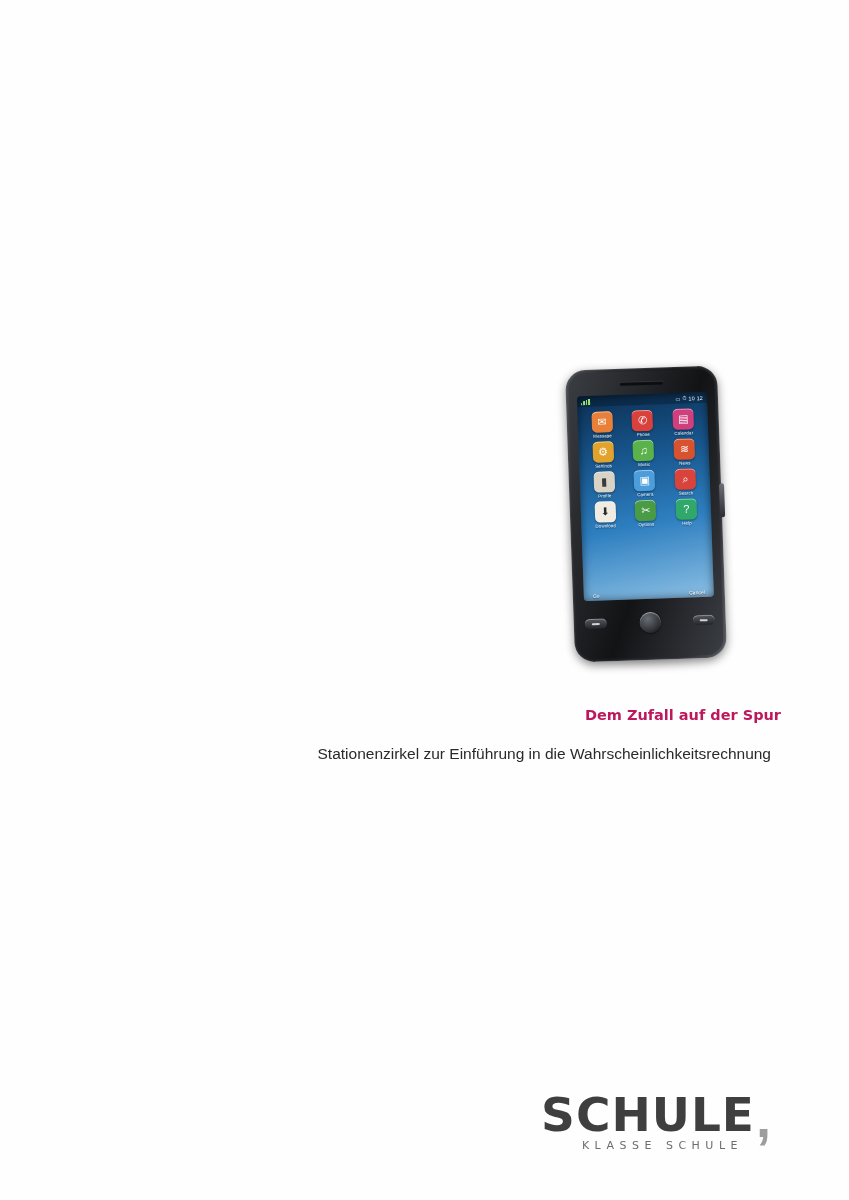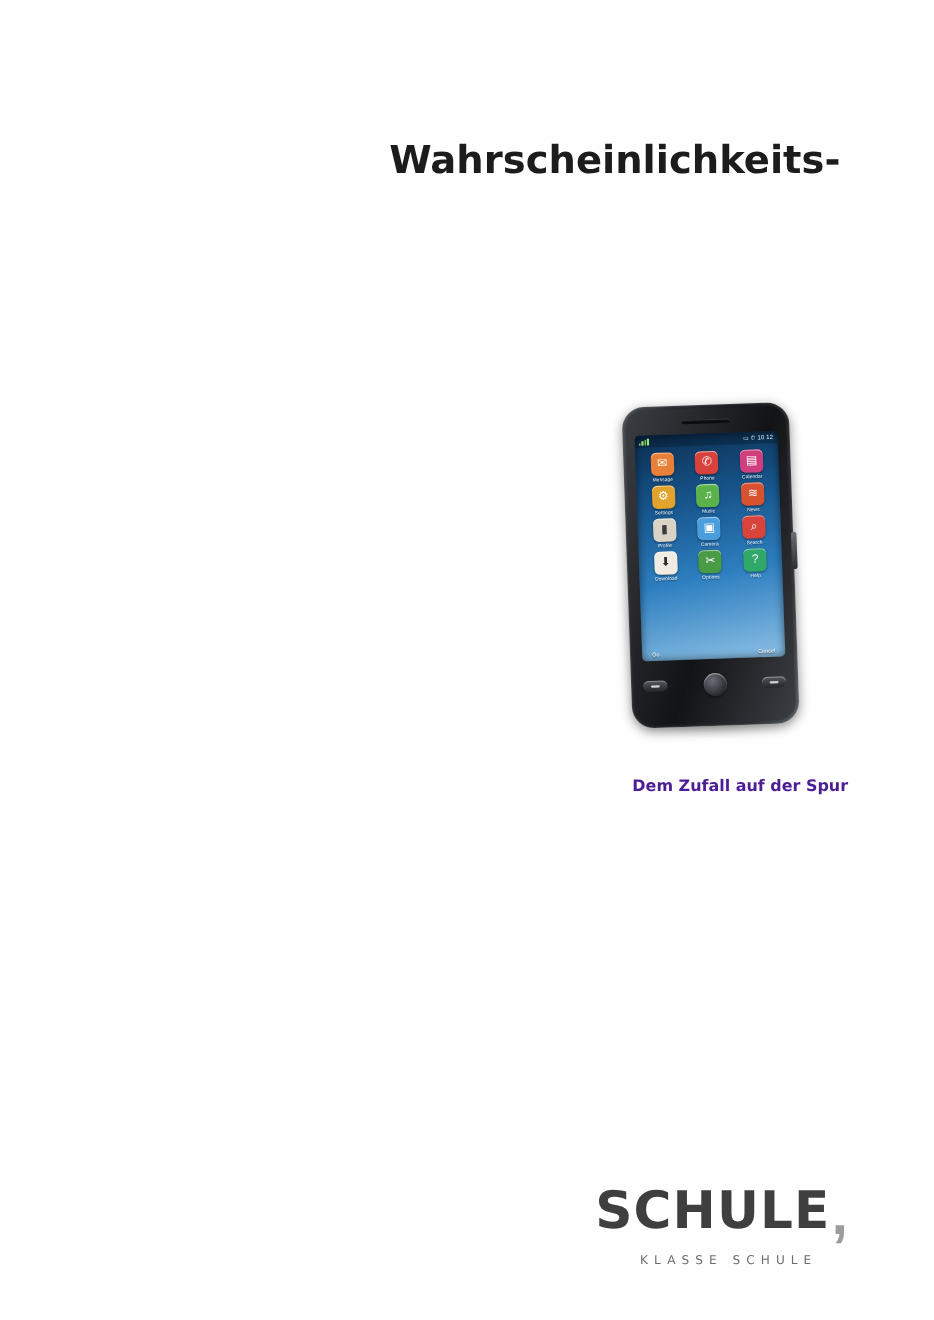--- a/index.html
+++ b/index.html
@@ -232,26 +232,26 @@
     top: 118px;
     width: 5px;
     height: 34px;
     border-radius: 3px;
     background: linear-gradient(180deg, #6b6f76, #2c2e32);
   }
 
   
   .lead {
     position: absolute;
-    right: 78px;
+    right: 68px;
     top: 707px;
     font-family: "DejaVu Sans", sans-serif;
     font-weight: 700;
     font-size: 14.5px;
-    color: #4c1d95;
+    color: #be185d;
     text-align: right;
   }
   .desc {
     position: absolute;
     right: 78px;
     top: 745px;
     font-family: "Liberation Sans", sans-serif;
     font-weight: 400;
     font-size: 15.5px;
     color: #2a2a2a;
@@ -278,36 +278,35 @@
   .logo-comma {
     display: inline-block;
     color: #9d9d9d;
     font-size: 54px;
     font-weight: 700;
     line-height: 1;
     margin-left: 1px;
     transform: translateY(6px);
   }
   .logo-sub {
-    margin-top: 14px;
+    margin-top: 0;
     font-family: "DejaVu Sans", sans-serif;
     font-size: 11px;
     letter-spacing: 5.5px;
     color: #6e6e6e;
     padding-right: 28px;
   }
 </style>
 </head>
 <body>
 
 <div class="page">
 
   <div class="title-block">
     <h2 class="subtitle">
-      <span>Wahrscheinlichkeits-</span>
     </h2>
   </div>
 
   <div class="phone-wrap">
     <div class="phone-shadow"></div>
     <div class="phone-body">
       <div class="phone-edge"></div>
       <div class="phone-speaker"></div>
       <div class="vol-rocker"></div>
 
@@ -390,20 +389,21 @@
 
       <div class="phone-keys">
         <div class="key-side"></div>
         <div class="key-center"></div>
         <div class="key-side"></div>
       </div>
     </div>
   </div>
 
   <div class="lead">Dem Zufall auf der Spur</div>
+  <div class="desc">Stationenzirkel zur Einführung in die Wahrscheinlichkeitsrechnung</div>
 
   <div class="logo">
     <div>
       <span class="logo-word">SCHULE</span><span class="logo-comma">,</span>
     </div>
     <div class="logo-sub">KLASSE SCHULE</div>
   </div>
 
 </div>
 

